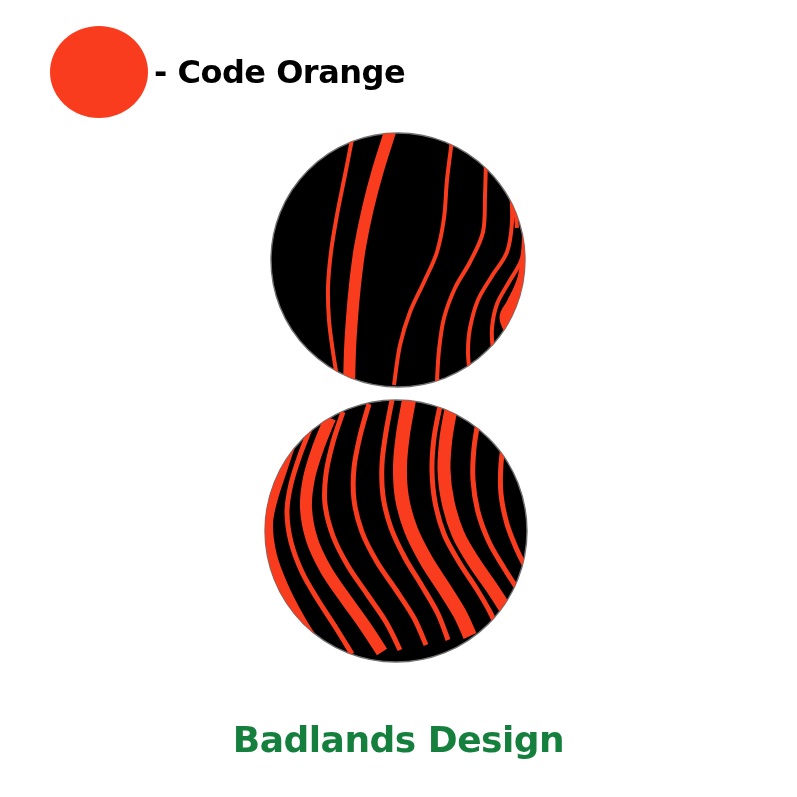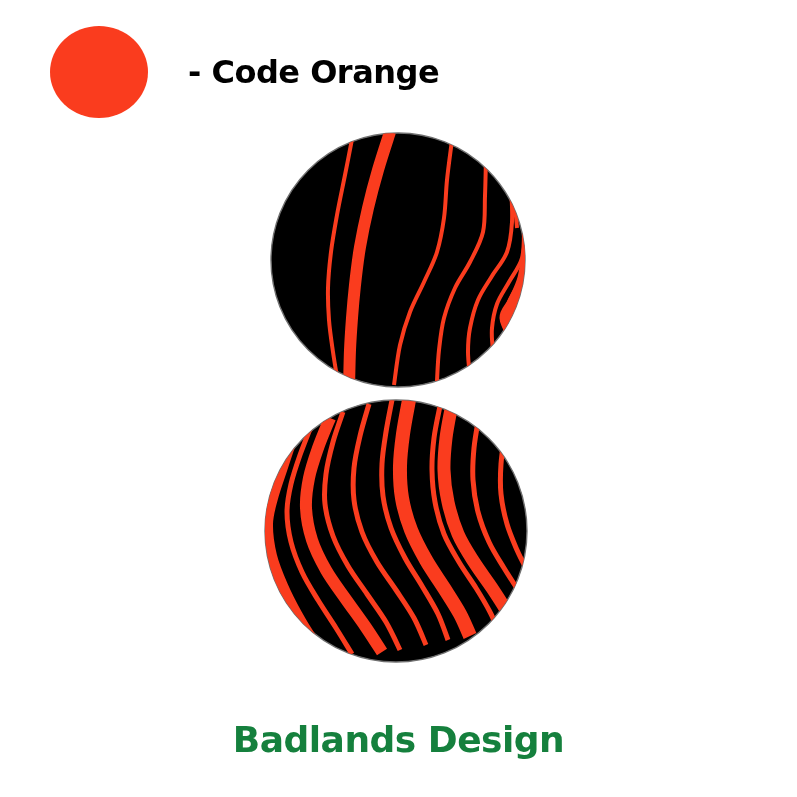--- a/index.html
+++ b/index.html
@@ -35,21 +35,21 @@
     display: flex;
     align-items: center;
   }
   .swatch {
     width: 98px;
     height: 92px;
     border-radius: 50%;
     flex: 0 0 auto;
   }
   .legend-label {
-    margin-left: 40px;
+    margin-left: 6px;
     font-size: 32px;
     font-weight: bold;
     color: #000000;
     letter-spacing: -0.5px;
     white-space: nowrap;
     line-height: 1;
     font-family: "DejaVu Sans", "Liberation Sans", sans-serif;
   }
 
   

